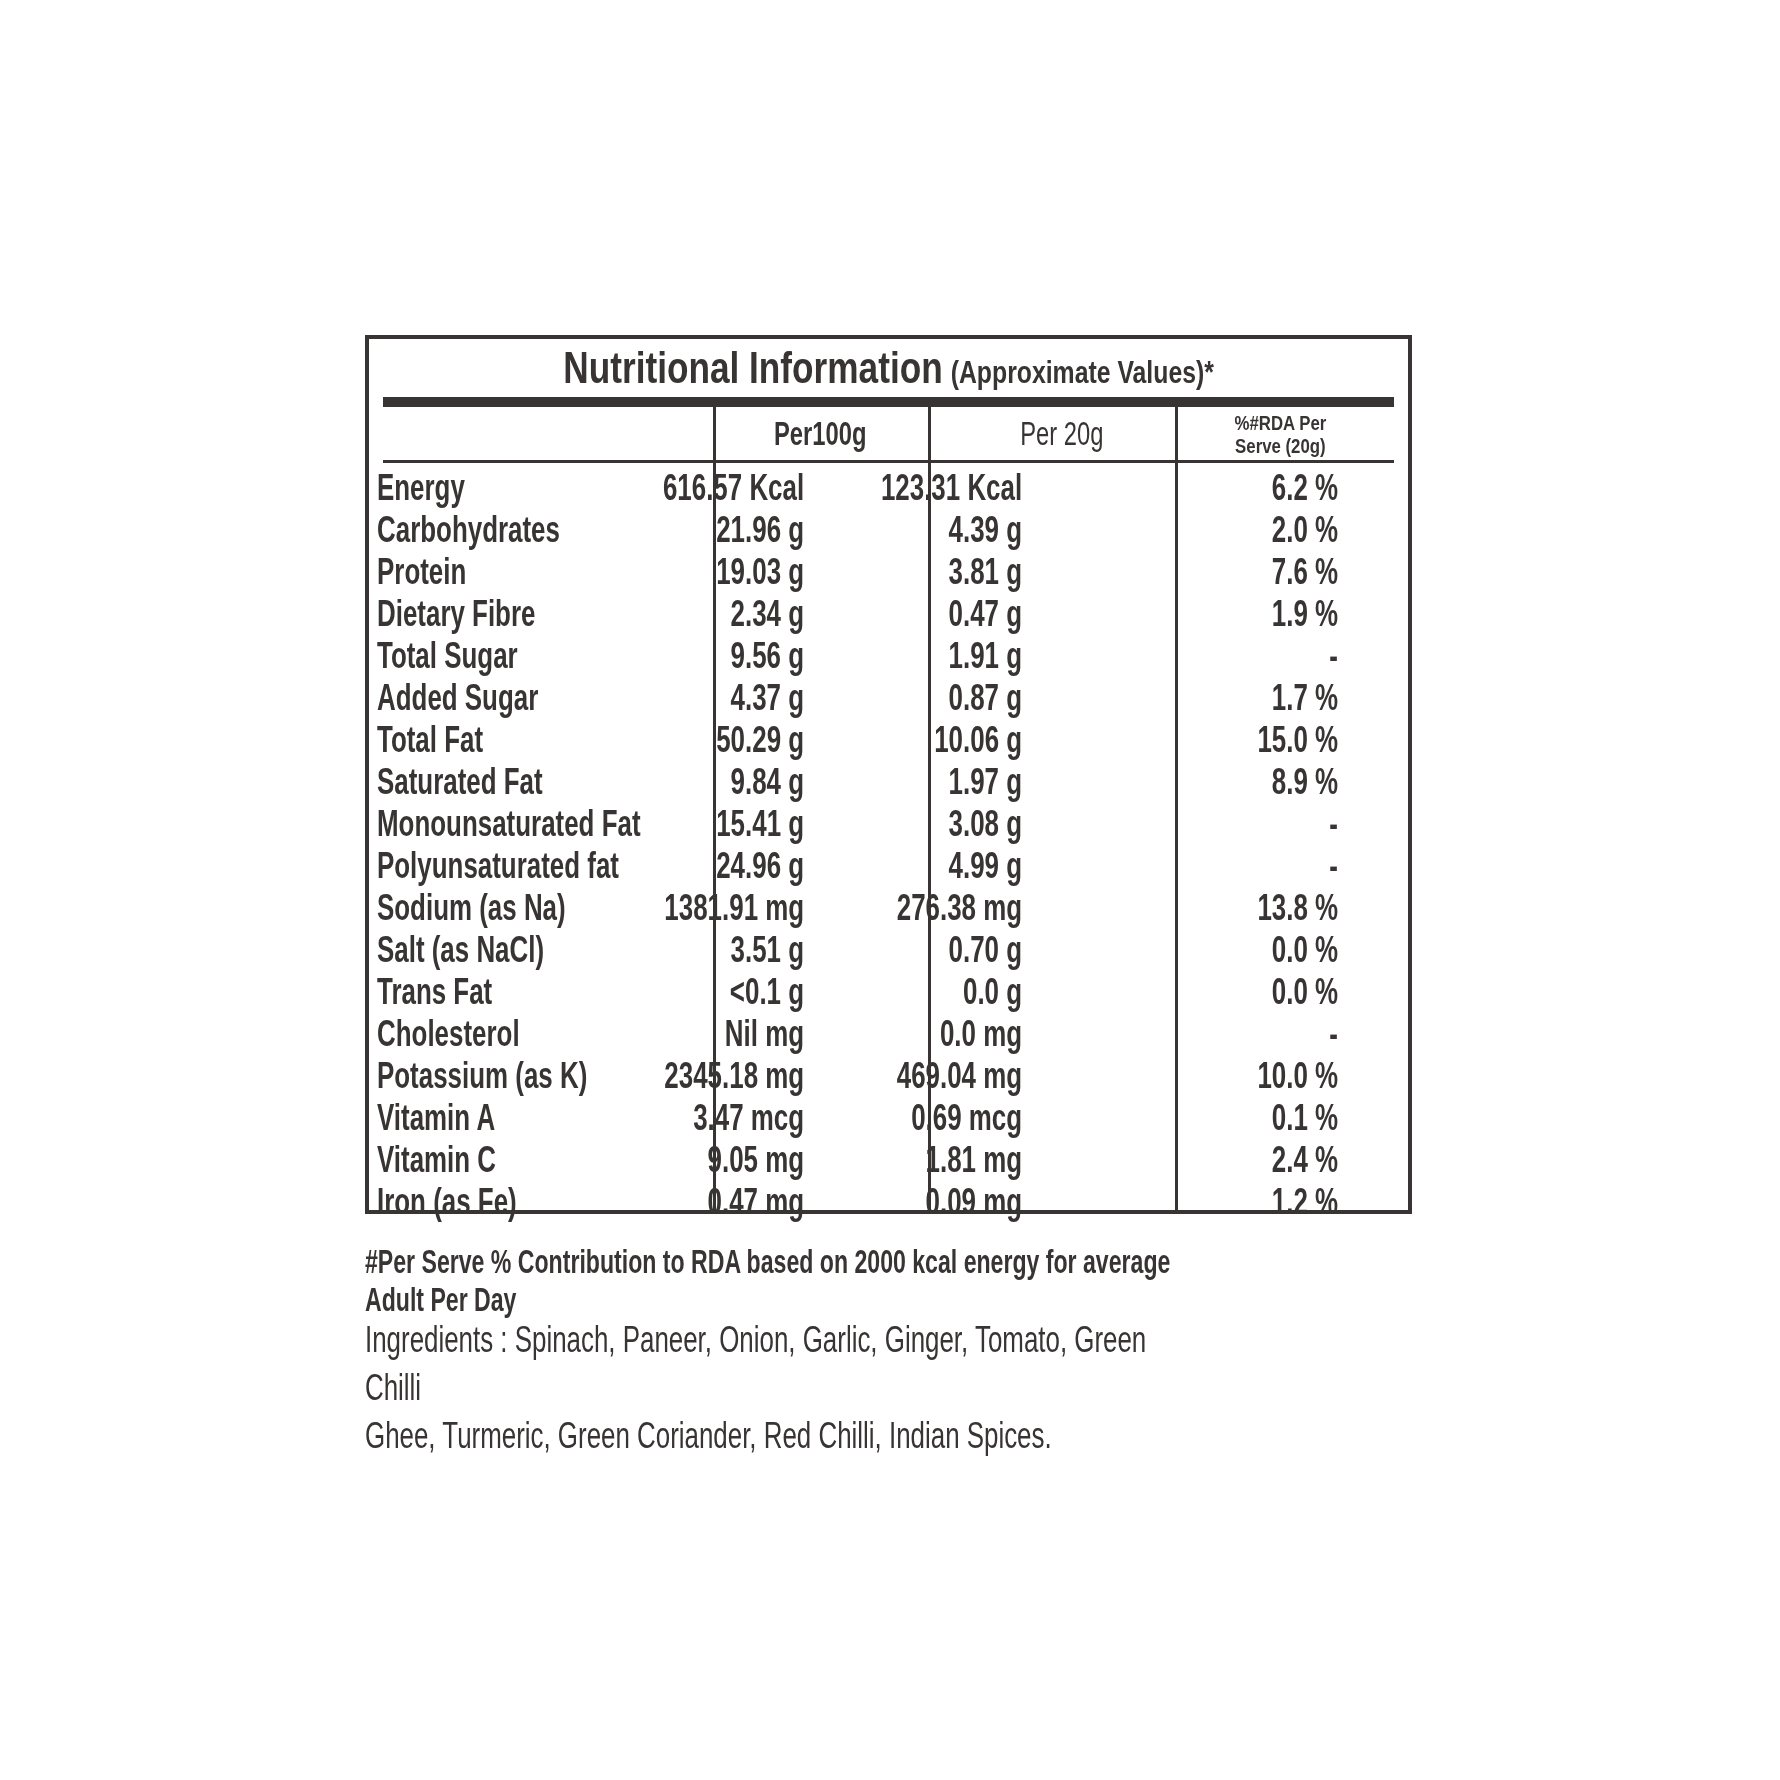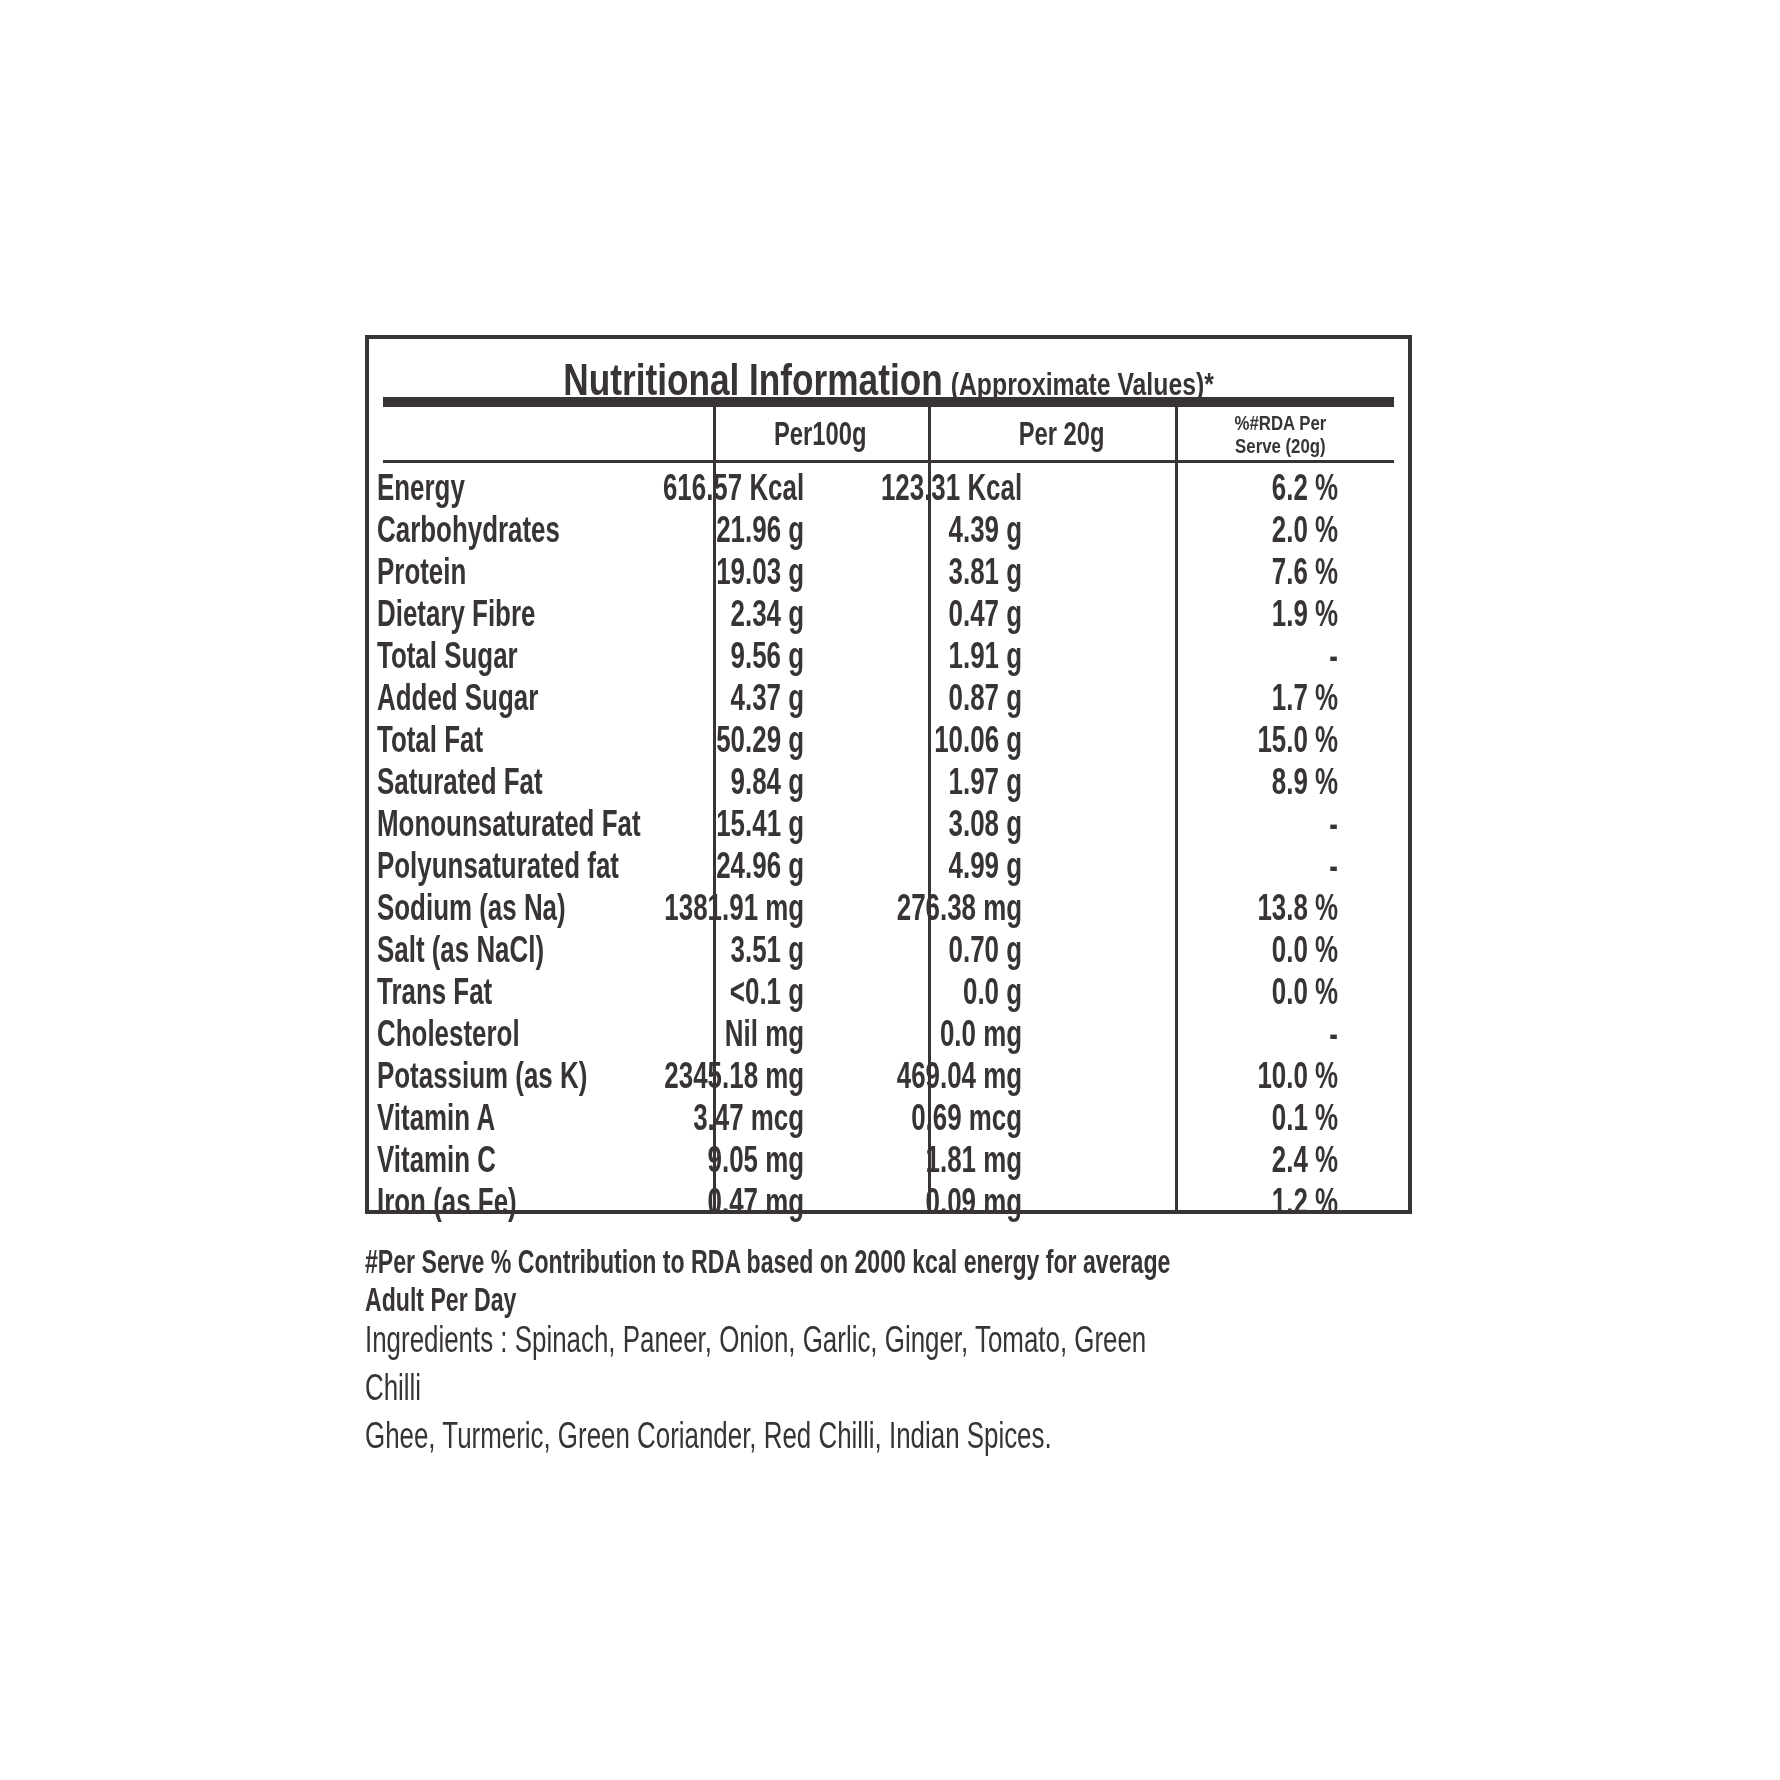--- a/index.html
+++ b/index.html
@@ -11,35 +11,35 @@
   .cond-r{transform-origin:100% 50%;}
   .cond-c{transform-origin:50% 50%;}
   .preline{white-space:pre-line;}
 
   
   .table-box{
     position:absolute;left:365px;top:335px;width:1047px;height:879px;
     border:4px solid #393434;box-sizing:border-box;background:#ffffff;
   }
   .title-row{
-    position:absolute;top:12px;left:0;right:0;height:58px;
+    position:absolute;top:0;left:0;right:0;height:58px;
     display:flex;align-items:center;justify-content:center;
   }
   .title-wrap{display:inline-flex;align-items:baseline;gap:10px;transform:scaleX(0.8);transform-origin:50% 50%;white-space:nowrap;}
   .title-main{font-size:44px;font-weight:bold;letter-spacing:0px;}
   .title-sub{font-size:31px;font-weight:bold;}
   .thick-bar{position:absolute;top:58px;left:14px;right:14px;height:10px;background:#393434;}
   .vline{position:absolute;top:62px;bottom:0;width:3px;background:#393434;}
   .vl1{left:344px;}.vl2{left:559px;}.vl3{left:806px;}
   .hdr-row{position:absolute;top:68px;left:0;right:0;height:53px;display:flex;}
   .hdr-underline{position:absolute;top:121px;left:14px;right:14px;height:3px;background:#393434;}
   .hc{display:flex;align-items:center;justify-content:center;box-sizing:border-box;}
   .hc1{width:344px;}
   .hc2{width:215px;font-size:33px;font-weight:bold;border-radius:22px;}
-  .hc3{width:224px;font-size:33px;font-weight:bold;padding-left:44px;}
+  .hc3{width:224px;font-size:33px;font-weight:normal;padding-left:44px;}
   .hc4{flex:1;font-size:21px;font-weight:bold;line-height:23px;text-align:center;}
   .hc4 .cond{transform:scaleX(0.8);}
 
   .tbody{position:absolute;top:128px;bottom:0;left:0;right:0;display:flex;flex-direction:column;}
   .trow{flex:1;display:flex;align-items:center;font-size:36px;font-weight:bold;}
   .cell{box-sizing:border-box;display:flex;align-items:center;height:100%;}
   .c1{width:288px;padding-left:8px;}
   .c2{width:215px;justify-content:flex-end;padding-right:68px;}
   .c3{width:247px;justify-content:flex-end;padding-right:97px;}
   .c4{flex:1;justify-content:flex-end;padding-right:70px;}

